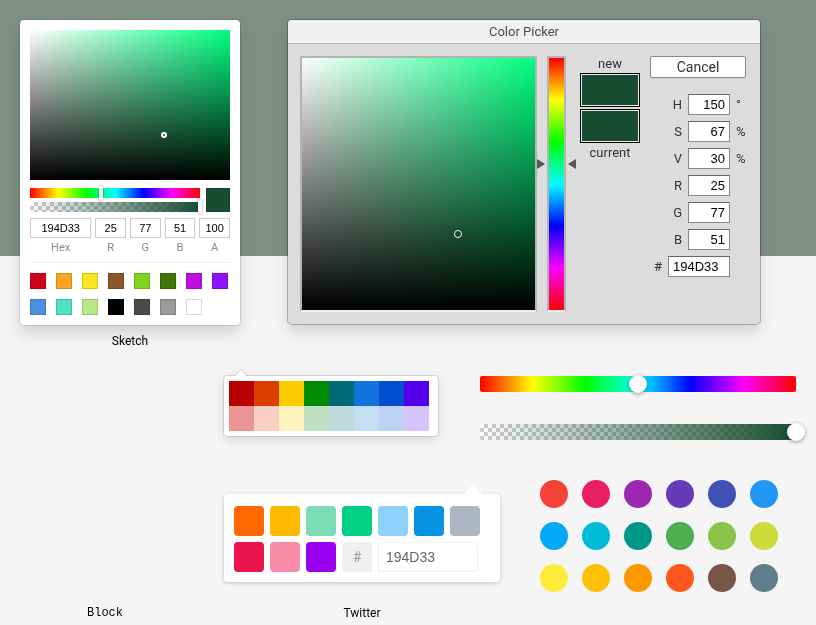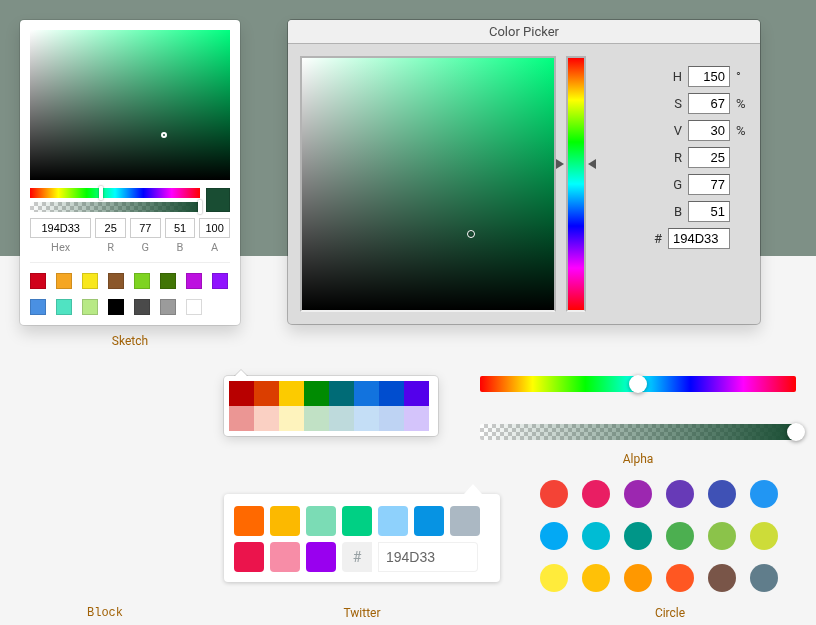--- a/index.html
+++ b/index.html
@@ -20,21 +20,21 @@
     position: absolute;
     top: 0; left: 0;
   }
   .page {
     position: relative;
     width: 816px;
     height: 625px;
   }
   .caption {
     text-align: center;
-    color: #a16207;
+    color: #000000;
     font-size: 12px;
     margin-top: 6px;
   }
 
   
   .sketch {
     position: absolute;
     top: 20px; left: 20px;
     width: 220px;
     background: #fff;
@@ -415,21 +415,28 @@
       <div class="ps-sat-wrap">
         <div class="ps-sat">
           <div class="sat-circle" id="ps-pointer" style="width: 8px; height: 8px; border: 1px solid rgb(255, 255, 255); box-shadow: rgba(0, 0, 0, 0.4) 0px 0px 0px 1px inset; left: 67%; top: 70%;"></div>
         </div>
       </div>
       <div class="ps-hue-wrap">
         <div class="ps-hue"></div>
         <div class="ps-hue-handle" id="ps-hue-handle" style="top: 42%;"></div>
       </div>
       <div class="ps-right">
+        <div class="ps-preview">
+          <div>new</div>
+          <div class="ps-preview-swatch" id="ps-new" style="background: rgb(25, 77, 51);"></div>
+          <div class="ps-preview-swatch" id="ps-current" style="background: rgb(25, 77, 51);"></div>
+          <div>current</div>
+        </div>
         <div class="ps-actions">
+          <div class="ps-btn">Cancel</div>
           <div class="ps-fields">
             <div class="ps-field">
                 <label class="left">H</label>
                 <input value="150" style="">
                 <span class="unit">°</span>
               </div>
             <div class="ps-field">
                 <label class="left">S</label>
                 <input value="67" style="">
                 <span class="unit">%</span>
@@ -488,21 +495,20 @@
       </div>
   </div>
 
   <div class="hue-standalone">
     <div class="hue-handle" id="hue-std-handle" style="left: 50%;"></div>
   </div>
 
   <div class="alpha-standalone">
     <div class="alpha-handle2" id="alpha-std-handle" style="left: 100%;"></div>
   </div>
-  <div class="caption" id="cap-alpha">Alpha</div>
 
   <div class="twitter">
     <div class="tw-swatches" id="tw-swatches">
         <div class="tw-swatch" style="background: rgb(255, 105, 0);"></div>
         <div class="tw-swatch" style="background: rgb(252, 185, 0);"></div>
         <div class="tw-swatch" style="background: rgb(123, 220, 181);"></div>
         <div class="tw-swatch" style="background: rgb(0, 208, 132);"></div>
         <div class="tw-swatch" style="background: rgb(142, 209, 252);"></div>
         <div class="tw-swatch" style="background: rgb(6, 147, 227);"></div>
         <div class="tw-swatch" style="background: rgb(171, 184, 195);"></div>
@@ -528,15 +534,14 @@
       <div class="circle-swatch" style="background: transparent; box-shadow: rgb(76, 175, 80) 0px 0px 0px 14px inset;"></div>
       <div class="circle-swatch" style="background: transparent; box-shadow: rgb(139, 195, 74) 0px 0px 0px 14px inset;"></div>
       <div class="circle-swatch" style="background: transparent; box-shadow: rgb(205, 220, 57) 0px 0px 0px 14px inset;"></div>
       <div class="circle-swatch" style="background: transparent; box-shadow: rgb(255, 235, 59) 0px 0px 0px 14px inset;"></div>
       <div class="circle-swatch" style="background: transparent; box-shadow: rgb(255, 193, 7) 0px 0px 0px 14px inset;"></div>
       <div class="circle-swatch" style="background: transparent; box-shadow: rgb(255, 152, 0) 0px 0px 0px 14px inset;"></div>
       <div class="circle-swatch" style="background: transparent; box-shadow: rgb(255, 87, 34) 0px 0px 0px 14px inset;"></div>
       <div class="circle-swatch" style="background: transparent; box-shadow: rgb(121, 85, 72) 0px 0px 0px 14px inset;"></div>
       <div class="circle-swatch" style="background: transparent; box-shadow: rgb(96, 125, 139) 0px 0px 0px 14px inset;"></div>
     </div>
-  <div class="caption" id="cap-circle">Circle</div>
 
 </div>
 
 </body></html>

